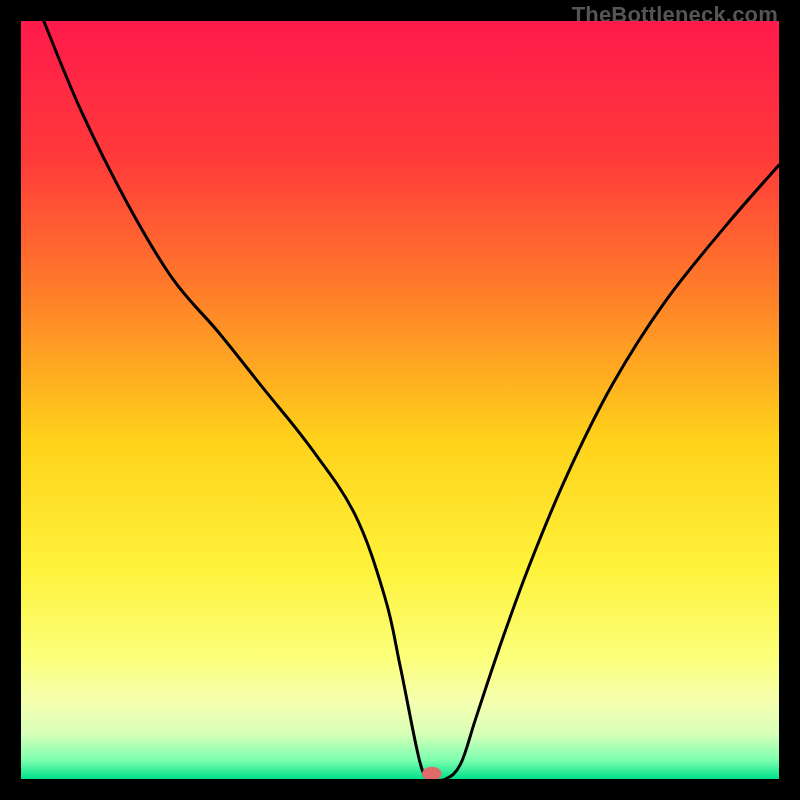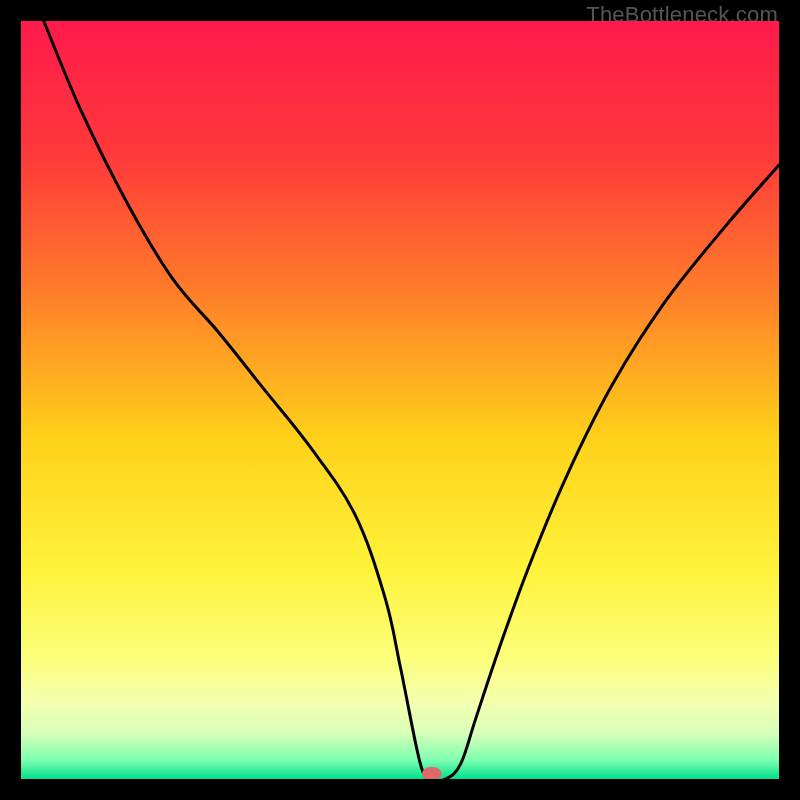--- a/index.html
+++ b/index.html
@@ -24,21 +24,21 @@
     width: 758px;
     height: 758px;
     overflow: hidden;
   }
   .watermark {
     position: absolute;
     top: 2px;
     right: 22px;
     color: #555;
     font-size: 22px;
-    font-weight: 400;
+    font-weight: 700;
     letter-spacing: 0.2px;
     user-select: none;
   }
   svg { display: block; }
 </style>
 </head>
 <body>
 
 <div class="frame">
   <div class="watermark">TheBottleneck.com</div>

